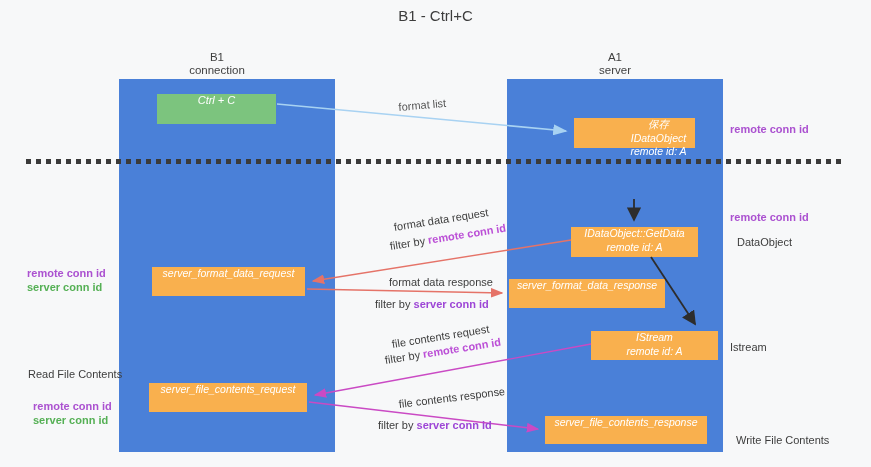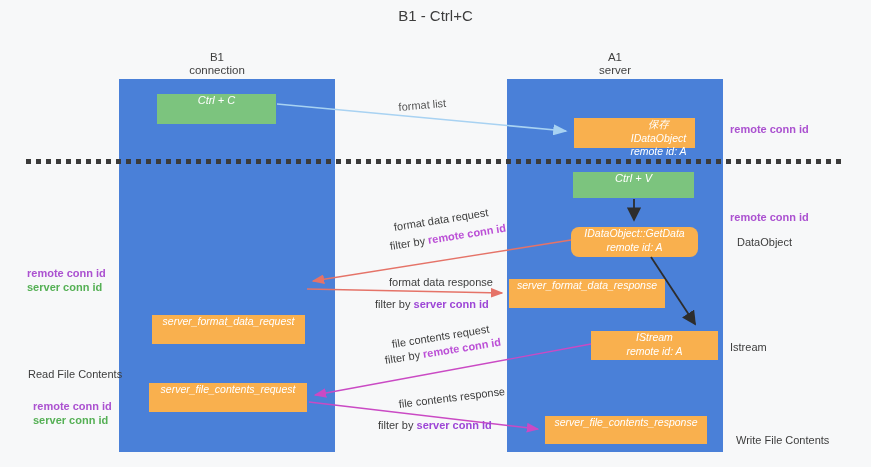--- a/index.html
+++ b/index.html
@@ -47,30 +47,27 @@
     <span>Ctrl + C</span>
   </div>
 
   <div class="abs node node-orange" style="left:574px;top:118px;width:121px;height:30px;padding-left:48px;">
     <span>保存IDataObject</span>
     <span>remote id: A</span>
   </div>
 
   <div class="abs divider" style="left:26px;top:159px;width:819px;height:5px;"></div>
 
-  <div class="abs node node-green" style="left:573px;top:172px;width:121px;height:26px;">
-    <span>Ctrl + V</span>
-  </div>
 
-  <div class="abs node node-orange" style="left:571px;top:227px;width:127px;height:30px;border-radius:8px;">
+  <div class="abs node node-orange" style="left:571px;top:227px;width:127px;height:30px;">
     <span>IDataObject::GetData</span>
     <span>remote id: A</span>
   </div>
 
-  <div class="abs node node-orange" style="left:152px;top:267px;width:153px;height:29px;margin-top:48px;">
+  <div class="abs node node-orange" style="left:152px;top:267px;width:153px;height:29px;">
     <span>server_format_data_request</span>
   </div>
 
   <div class="abs node node-orange" style="left:509px;top:279px;width:156px;height:29px;">
     <span>server_format_data_response</span>
   </div>
 
   <div class="abs node node-orange" style="left:591px;top:331px;width:127px;height:29px;">
     <span>IStream</span>
     <span>remote id: A</span>

